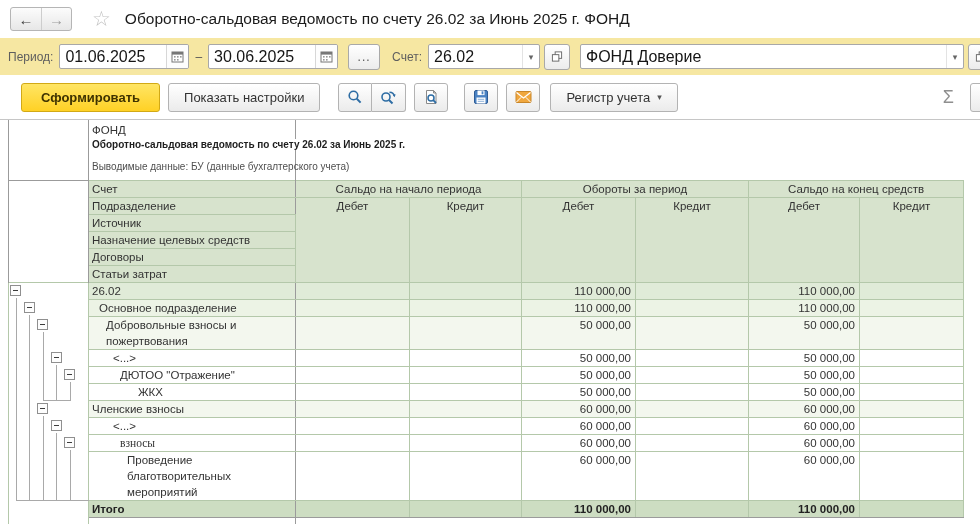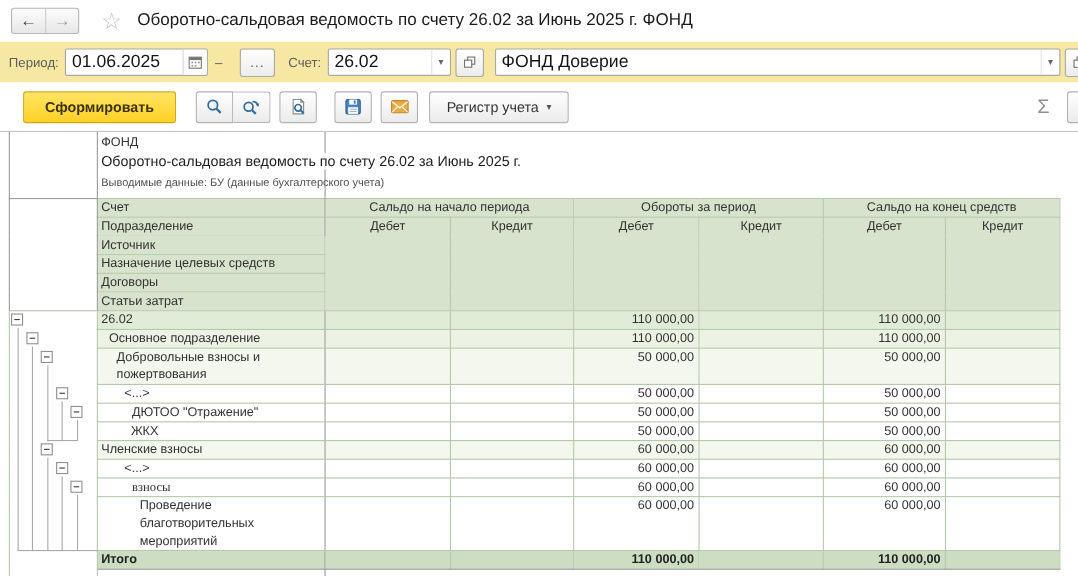--- a/index.html
+++ b/index.html
@@ -52,21 +52,21 @@
   .segpair .iconbtn:last-child{border-radius:0 3px 3px 0;border-left:none;}
   .caret{font-size:9px;color:#555;margin-left:7px;}
   .sum{position:absolute;right:26px;top:12px;color:#8f8f8f;font-size:18px;cursor:pointer;}
   .clipbtn{position:absolute;right:-20px;top:8px;width:30px;height:29px;}
 
   
   .report{position:relative;margin-left:8px;width:955px;font-size:11.5px;color:#333;}
   .rheader{position:relative;height:60px;}
   .vline{position:absolute;top:0;bottom:0;width:1px;background:#9b9b9b;}
   .rorg{position:absolute;left:84px;top:4px;font-size:11.5px;color:#333;}
-  .rtitle{position:absolute;left:84px;top:19px;font-size:13px;font-weight:normal;color:#1e1e1e;
+  .rtitle{position:absolute;left:84px;top:19px;font-size:10px;font-weight:bold;color:#1e1e1e;
     white-space:nowrap;background:#fff;padding-right:5px;z-index:2;}
   .rsub{position:absolute;left:84px;top:41px;font-size:10px;color:#4f4f4f;white-space:nowrap;}
 
   table.rep{border-collapse:collapse;table-layout:fixed;width:955px;}
   table.rep td{padding:0 3px;line-height:16px;vertical-align:top;overflow:hidden;font-size:11.5px;}
   .hrow td{height:16px;}
   .hcell{background:#d7e3cd;border:1px solid #b4c8aa;}
   .grp{text-align:center;}
   .dk{text-align:center;vertical-align:top;}
   .lc{border-left:1px solid #9b9b9b !important;border-right:1px solid #9b9b9b !important;}
@@ -116,20 +116,34 @@
           <rect x="6" y="6" width="1.6" height="1.6" fill="#999"></rect>
           <rect x="9" y="6" width="1.6" height="1.6" fill="#999"></rect>
           <rect x="3" y="9" width="1.6" height="1.6" fill="#999"></rect>
           <rect x="6" y="9" width="1.6" height="1.6" fill="#999"></rect>
         </svg>
     </button>
   </div>
 
   <span class="dash">–</span>
 
+  <div class="combo dategroup" style="margin-left:0">
+    <span class="val">30.06.2025</span>
+    <button class="calbtn">
+      <svg width="13" height="13" viewBox="0 0 13 13">
+          <rect x="1" y="2" width="11" height="10" fill="#fff" stroke="#777"></rect>
+          <rect x="1" y="2" width="11" height="2.6" fill="#777"></rect>
+          <rect x="3" y="6" width="1.6" height="1.6" fill="#999"></rect>
+          <rect x="6" y="6" width="1.6" height="1.6" fill="#999"></rect>
+          <rect x="9" y="6" width="1.6" height="1.6" fill="#999"></rect>
+          <rect x="3" y="9" width="1.6" height="1.6" fill="#999"></rect>
+          <rect x="6" y="9" width="1.6" height="1.6" fill="#999"></rect>
+        </svg>
+    </button>
+  </div>
 
   <button class="smallbtn morebtn">...</button>
 
   <span class="flabel" style="margin-left:12px">Счет:</span>
   <div class="combo acct">
     <span class="val">26.02</span>
     <span class="arrow">▾</span>
   </div>
   <button class="smallbtn openbtn">
     <svg width="13" height="13" viewBox="0 0 13 13">
@@ -145,20 +159,21 @@
   <button class="smallbtn openbtn">
     <svg width="13" height="13" viewBox="0 0 13 13">
         <rect x="4.5" y="1.5" width="7" height="7" fill="#fff" stroke="#666"></rect>
         <rect x="1.5" y="4.5" width="7" height="7" fill="#fff" stroke="#666"></rect>
       </svg>
   </button>
 </div>
 
 <div class="toolbar">
   <button class="btn btn-primary">Сформировать</button>
+  <button class="btn" style="margin-left:8px">Показать настройки</button>
 
   <div class="segpair" style="margin-left:18px">
     <button class="btn iconbtn">
       <svg width="16" height="16" viewBox="0 0 16 16">
           <circle cx="6.5" cy="6.5" r="4.3" fill="none" stroke="#2e6da4" stroke-width="1.6"></circle>
           <line x1="9.8" y1="9.8" x2="13.6" y2="13.6" stroke="#2e6da4" stroke-width="2"></line>
         </svg>
     </button>
     <button class="btn iconbtn">
       <svg width="17" height="16" viewBox="0 0 17 16">
@@ -298,21 +313,21 @@
         <tr class="brow">
           <td class="lc s0" style="padding-left: 31px;">ДЮТОО "Отражение"</td>
           <td class="num s0"></td>
           <td class="num s0"></td>
           <td class="num s0">50 000,00</td>
           <td class="num s0"></td>
           <td class="num s0">50 000,00</td>
           <td class="num s0"></td>
         </tr>
         <tr class="brow">
-          <td class="lc s0" style="padding-left: 30px;">ЖКХ</td>
+          <td class="lc s0" style="padding-left: 49px;">ЖКХ</td>
           <td class="num s0"></td>
           <td class="num s0"></td>
           <td class="num s0">50 000,00</td>
           <td class="num s0"></td>
           <td class="num s0">50 000,00</td>
           <td class="num s0"></td>
         </tr>
         <tr class="brow">
           <td class="lc s3" style="">Членские взносы</td>
           <td class="num s3"></td>

